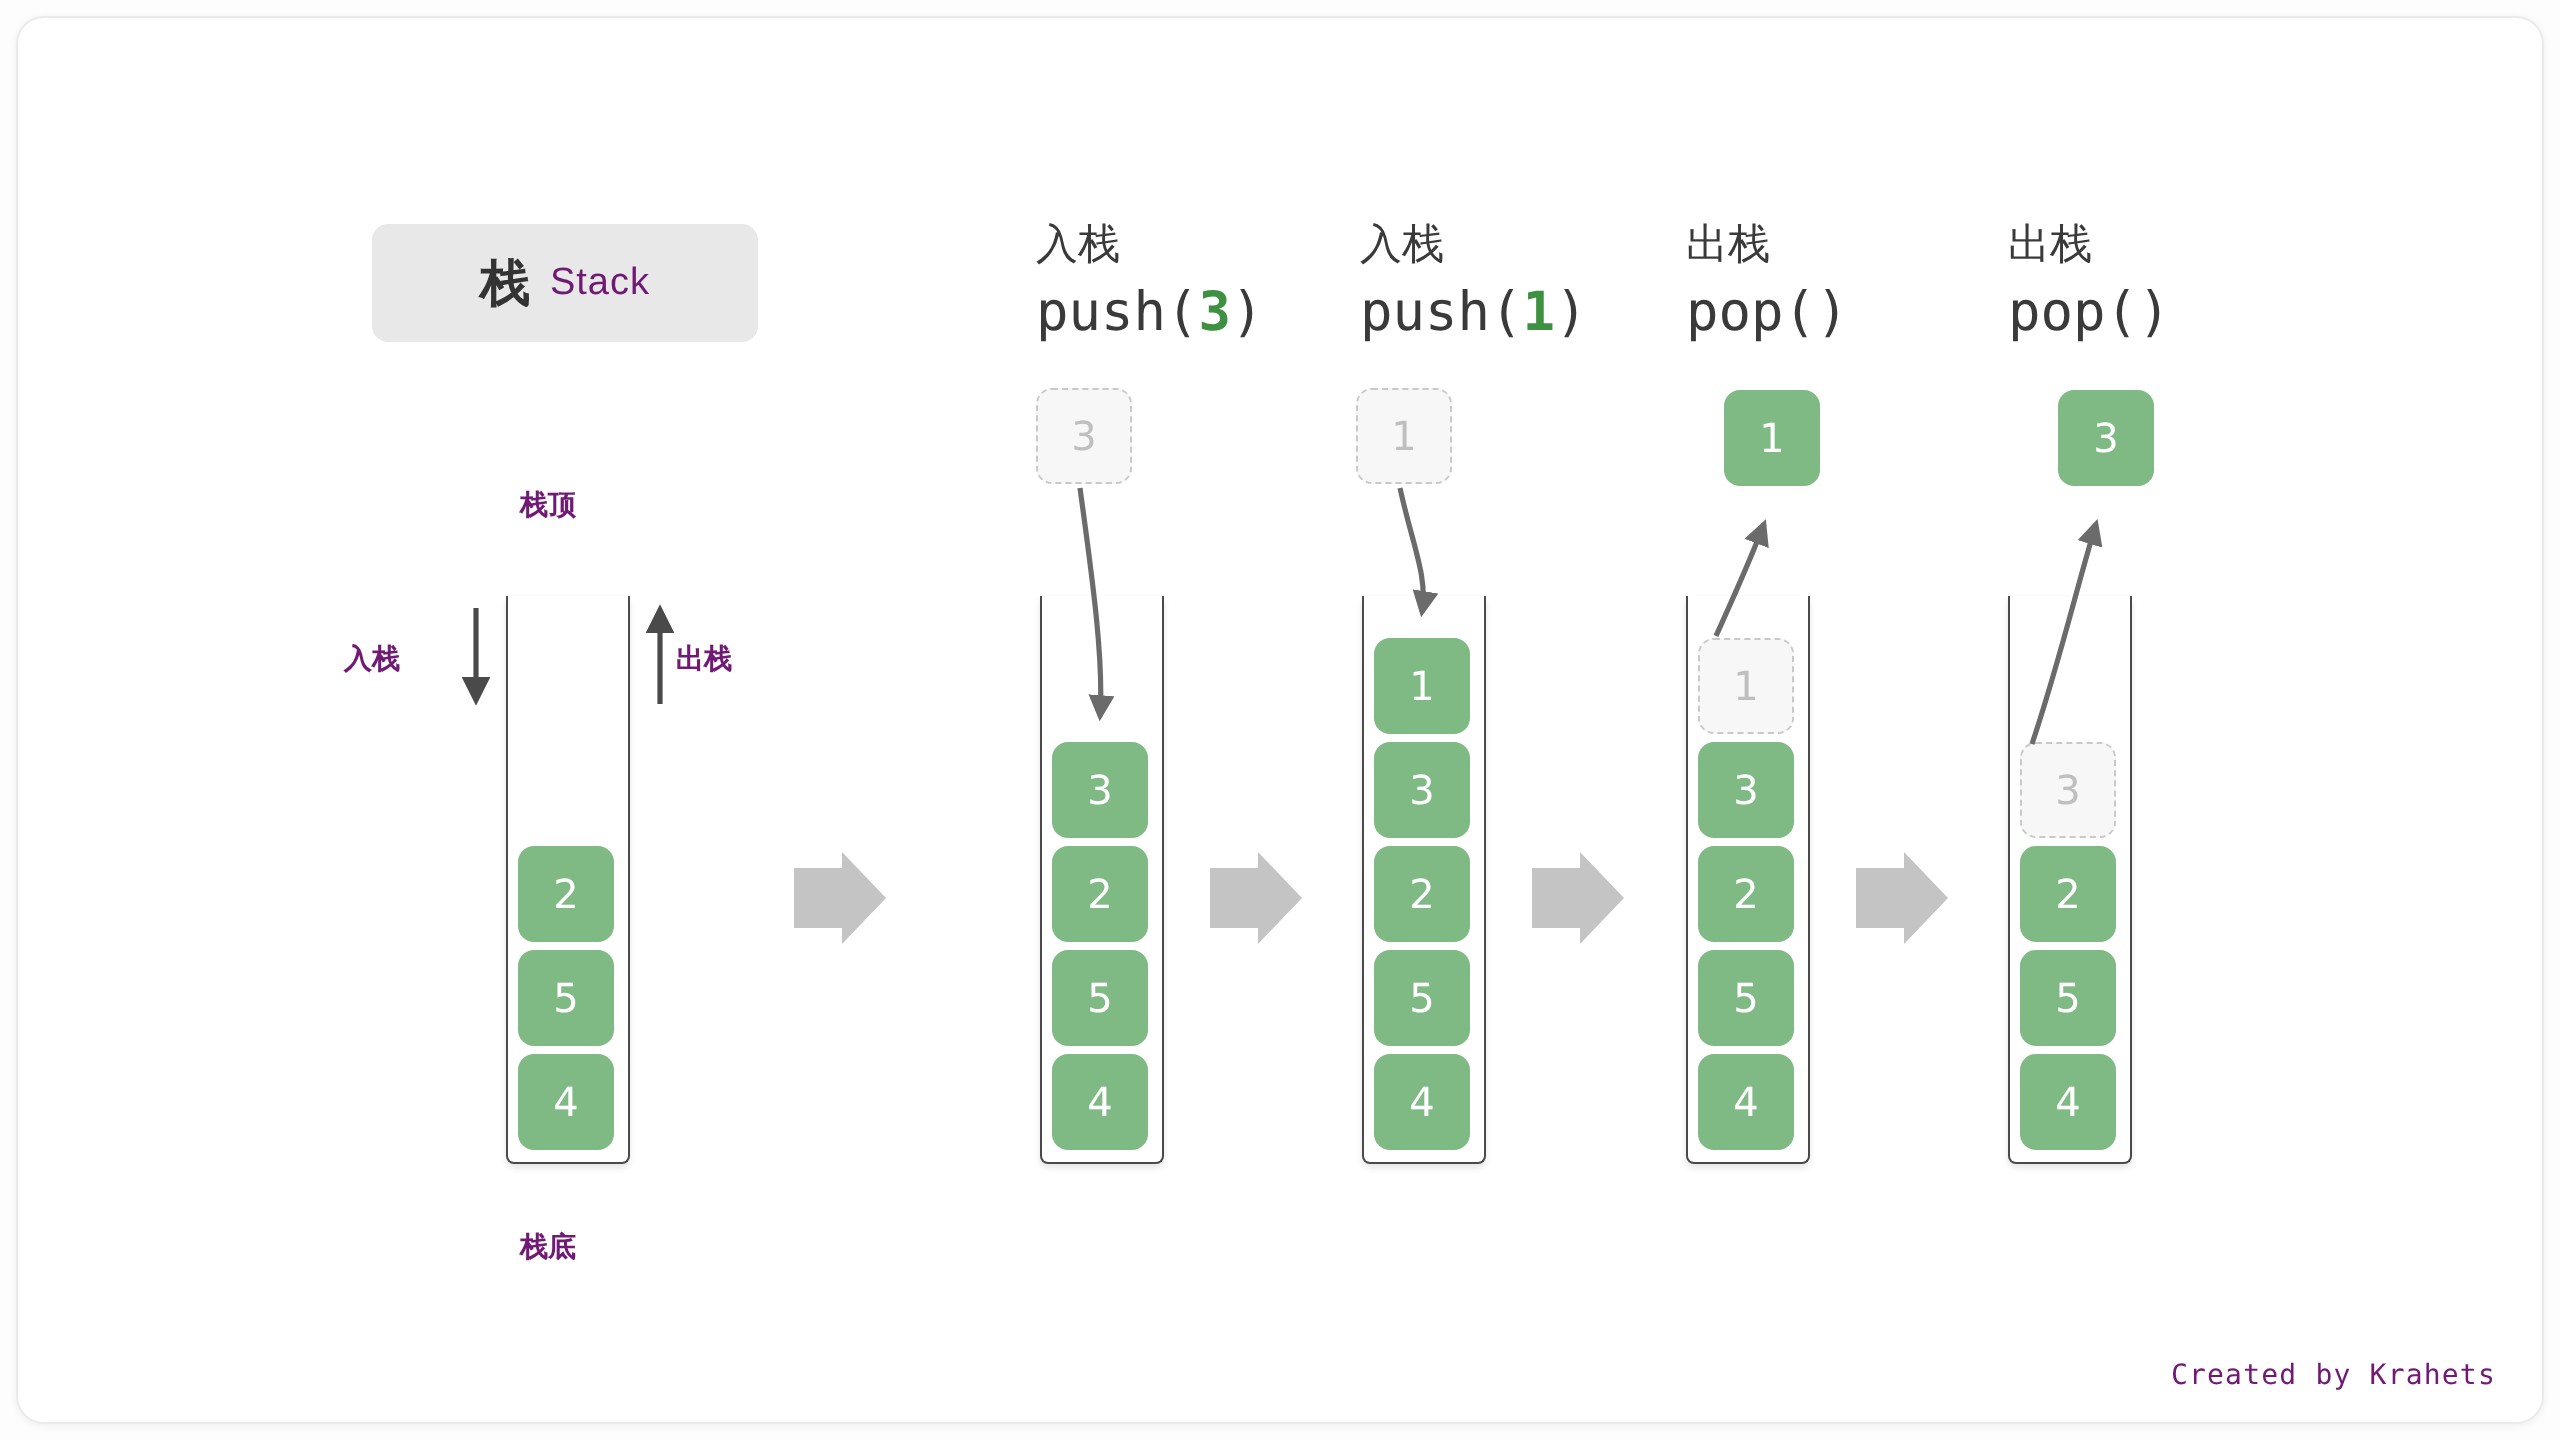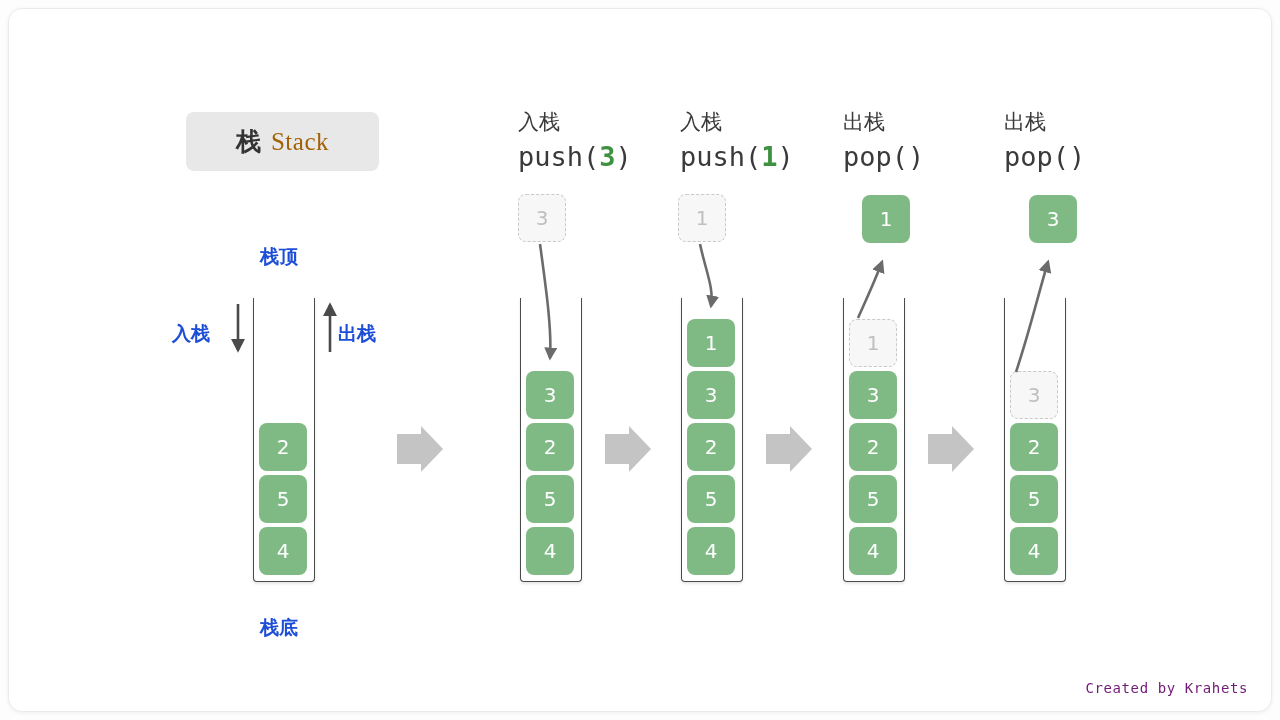--- a/index.html
+++ b/index.html
@@ -32,29 +32,29 @@
     background: #e8e8e8;
     border-radius: 8px;
     display: flex; align-items: center; justify-content: center;
     gap: 10px;
   }
   .title-cn {
     font-family: "Liberation Sans", "DejaVu Sans", sans-serif;
     font-size: 25px; font-weight: bold; color: #333333;
   }
   .title-en {
-    font-family: Liberation Serif, serif;
-    font-size: 25px; color: #a16207; letter-spacing: 0.5px;
+    font-family: Liberation Sans, sans-serif;
+    font-size: 19px; color: #701a75; letter-spacing: 0.5px;
   }
 
   
   .cn-label {
     position: absolute;
     font-family: "Liberation Sans", "DejaVu Sans", sans-serif;
-    font-size: 19px; font-weight: bold; color: #1d4ed8;
+    font-size: 14px; font-weight: bold; color: #701a75;
     white-space: nowrap;
   }
 
   
   .stack {
     position: absolute;
     width: 62px;
     border-left: 1.6px solid #4a4a4a;
     border-right: 1.6px solid #4a4a4a;
     border-bottom: 1.6px solid #4a4a4a;

